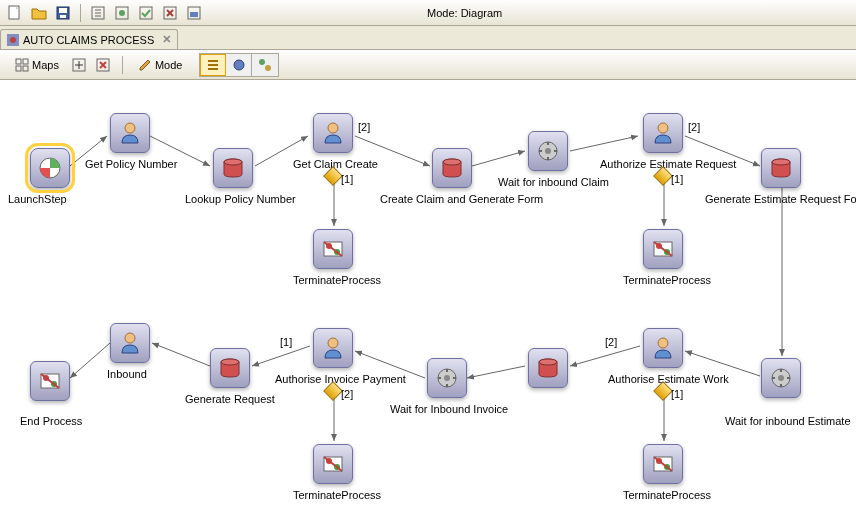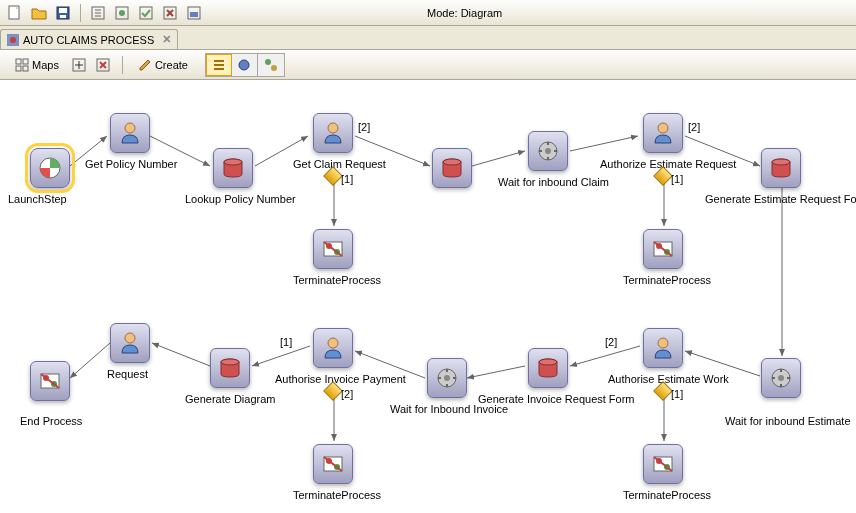--- a/index.html
+++ b/index.html
@@ -115,21 +115,21 @@
       <svg width="16" height="16">
         <rect x="2" y="2" width="12" height="12" fill="none" stroke="#666"></rect>
         <path d="M5 5 L11 11 M11 5 L5 11" stroke="#c04040" stroke-width="2"></path>
       </svg>
     </div>
   <div class="sep" style="width:1px;height:18px;background:#aca899;margin:0 6px;"></div>
   <div class="btn-labeled">
     <svg width="14" height="14">
         <path d="M2 12 L4 12 L12 4 L10 2 L2 10 Z" fill="#e0a040" stroke="#806020"></path>
       </svg>
-    <span>Create</span>
+    <span>Mode</span>
   </div>
   <div class="btn-group">
     <div class="gb active">
         <svg width="16" height="16">
           <path d="M3 4 L13 4 M3 8 L13 8 M3 12 L13 12" stroke="#a07000" stroke-width="2"></path>
         </svg>
       </div>
     <div class="gb">
         <svg width="16" height="16">
           <circle cx="8" cy="8" r="5" fill="#6080c0" stroke="#304070"></circle>
@@ -198,21 +198,21 @@
       </svg>
     </div>
 <div class="node-label" style="left:185px;top:112px">Lookup Policy Number</div>
 
 <div class="node node-outer" style="left:313px;top:32px">
       <svg class="icon-svg" viewBox="0 0 24 24">
         <circle cx="12" cy="7" r="5" fill="#f0c080" stroke="#a07040"></circle>
         <path d="M4 22 Q4 14 12 14 Q20 14 20 22 Z" fill="#6090d0" stroke="#304080"></path>
       </svg>
     </div>
-<div class="node-label" style="left:293px;top:77px">Get Claim Request</div>
+<div class="node-label" style="left:293px;top:77px">Get Claim Create</div>
 <div class="diamond" style="left:326px;top:88px"></div>
 <div class="branch-label" style="left:341px;top:92px">[1]</div>
 <div class="branch-label" style="left:358px;top:40px">[2]</div>
 
 <div class="node node-outer" style="left:313px;top:148px">
       <svg class="icon-svg" viewBox="0 0 24 24">
         <rect x="3" y="5" width="18" height="14" fill="#fff" stroke="#666"></rect>
         <circle cx="8" cy="9" r="3" fill="#d04040"></circle>
         <circle cx="16" cy="15" r="3" fill="#40a040"></circle>
         <path d="M3 5 L21 19" stroke="#c04040" stroke-width="2"></path>
@@ -220,20 +220,21 @@
     </div>
 <div class="node-label" style="left:293px;top:193px">TerminateProcess</div>
 
 <div class="node node-outer" style="left:432px;top:67px">
       <svg class="icon-svg" viewBox="0 0 24 24">
         <ellipse cx="12" cy="6" rx="9" ry="3" fill="#d05050" stroke="#803030"></ellipse>
         <path d="M3 6 L3 18 Q3 21 12 21 Q21 21 21 18 L21 6" fill="#d05050" stroke="#803030"></path>
         <ellipse cx="12" cy="6" rx="9" ry="3" fill="#e07070" stroke="#803030"></ellipse>
       </svg>
     </div>
+<div class="node-label" style="left:380px;top:112px">Create Claim and Generate Form</div>
 
 <div class="node node-outer" style="left:528px;top:50px">
       <svg class="icon-svg" viewBox="0 0 24 24">
         <circle cx="12" cy="12" r="9" fill="#ccc" stroke="#666"></circle>
         <circle cx="12" cy="12" r="3" fill="#888"></circle>
         <path d="M12 3 L12 6 M21 12 L18 12 M12 21 L12 18 M3 12 L6 12" stroke="#666" stroke-width="2"></path>
       </svg>
     </div>
 <div class="node-label" style="left:498px;top:95px">Wait for inbound Claim</div>
 
@@ -297,21 +298,20 @@
     </div>
 <div class="node-label" style="left:623px;top:408px">TerminateProcess</div>
 
 <div class="node node-outer" style="left:528px;top:267px">
       <svg class="icon-svg" viewBox="0 0 24 24">
         <ellipse cx="12" cy="6" rx="9" ry="3" fill="#d05050" stroke="#803030"></ellipse>
         <path d="M3 6 L3 18 Q3 21 12 21 Q21 21 21 18 L21 6" fill="#d05050" stroke="#803030"></path>
         <ellipse cx="12" cy="6" rx="9" ry="3" fill="#e07070" stroke="#803030"></ellipse>
       </svg>
     </div>
-<div class="node-label" style="left:478px;top:312px">Generate Invoice Request Form</div>
 
 <div class="node node-outer" style="left:427px;top:277px">
       <svg class="icon-svg" viewBox="0 0 24 24">
         <circle cx="12" cy="12" r="9" fill="#ccc" stroke="#666"></circle>
         <circle cx="12" cy="12" r="3" fill="#888"></circle>
         <path d="M12 3 L12 6 M21 12 L18 12 M12 21 L12 18 M3 12 L6 12" stroke="#666" stroke-width="2"></path>
       </svg>
     </div>
 <div class="node-label" style="left:390px;top:322px">Wait for Inbound Invoice</div>
 
@@ -336,29 +336,29 @@
     </div>
 <div class="node-label" style="left:293px;top:408px">TerminateProcess</div>
 
 <div class="node node-outer" style="left:210px;top:267px">
       <svg class="icon-svg" viewBox="0 0 24 24">
         <ellipse cx="12" cy="6" rx="9" ry="3" fill="#d05050" stroke="#803030"></ellipse>
         <path d="M3 6 L3 18 Q3 21 12 21 Q21 21 21 18 L21 6" fill="#d05050" stroke="#803030"></path>
         <ellipse cx="12" cy="6" rx="9" ry="3" fill="#e07070" stroke="#803030"></ellipse>
       </svg>
     </div>
-<div class="node-label" style="left:185px;top:312px">Generate Diagram</div>
+<div class="node-label" style="left:185px;top:312px">Generate Request</div>
 
 <div class="node node-outer" style="left:110px;top:242px">
       <svg class="icon-svg" viewBox="0 0 24 24">
         <circle cx="12" cy="7" r="5" fill="#f0c080" stroke="#a07040"></circle>
         <path d="M4 22 Q4 14 12 14 Q20 14 20 22 Z" fill="#6090d0" stroke="#304080"></path>
       </svg>
     </div>
-<div class="node-label" style="left:107px;top:287px">Request</div>
+<div class="node-label" style="left:107px;top:287px">Inbound</div>
 
 <div class="node node-outer" style="left:30px;top:280px">
       <svg class="icon-svg" viewBox="0 0 24 24">
         <rect x="3" y="5" width="18" height="14" fill="#fff" stroke="#666"></rect>
         <circle cx="8" cy="9" r="3" fill="#d04040"></circle>
         <circle cx="16" cy="15" r="3" fill="#40a040"></circle>
         <path d="M3 5 L21 19" stroke="#c04040" stroke-width="2"></path>
       </svg>
     </div>
 <div class="node-label" style="left:20px;top:334px">End Process</div>

